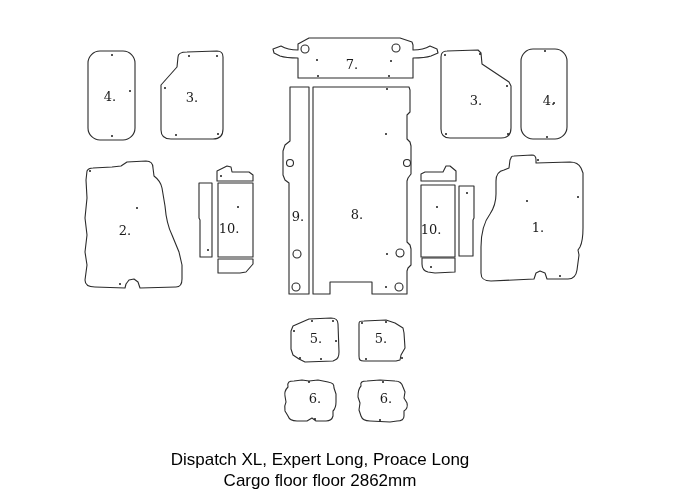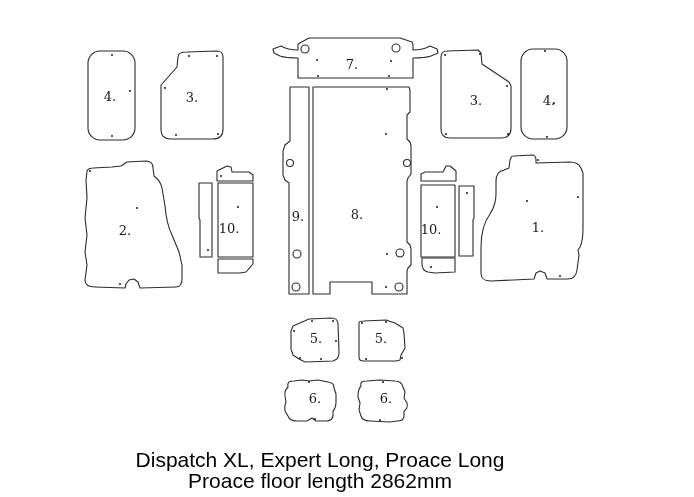--- a/index.html
+++ b/index.html
@@ -27,21 +27,21 @@
     font-family:"DejaVu Serif", serif;
     font-size:13px;
     fill:#1a1a1a;
     text-anchor:middle;
   }
   .caption{
     position:absolute;
     left:0;top:449px;width:640px;
     text-align:center;
     color:#000000;
-    font-size:21px;
+    font-size:17px;
     line-height:21px;
   }
 </style>
 </head>
 <body>
 
 <div class="screen">
 
 <svg width="694" height="497" viewBox="0 0 694 497">
 
@@ -182,16 +182,16 @@
     <path class="outline" d="M361,386 C360,382 362,381 367,381 L380,380 L395,381 C400,381 402,383 403,387 L405,392 L404,398 L407,403 C408,407 407,409 404,411 L404,416 C404,420 401,421 397,421 L390,422 L370,421 C365,421 362,419 361,416 L359,410 L360,403 L358,397 C358,391 359,388 361,386 Z"></path>
     <circle class="dot" cx="383" cy="382" r="1"></circle>
     <circle class="dot" cx="380" cy="420" r="1"></circle>
     <text class="plabel" x="386" y="403">6.</text>
   </g>
 
 </svg>
 
 <div class="caption">
   <div>Dispatch XL, Expert Long, Proace Long</div>
-  <div>Proace floor length 2862mm</div>
+  <div>Cargo floor floor 2862mm</div>
 </div>
 
 </div>
 
 </body></html>

